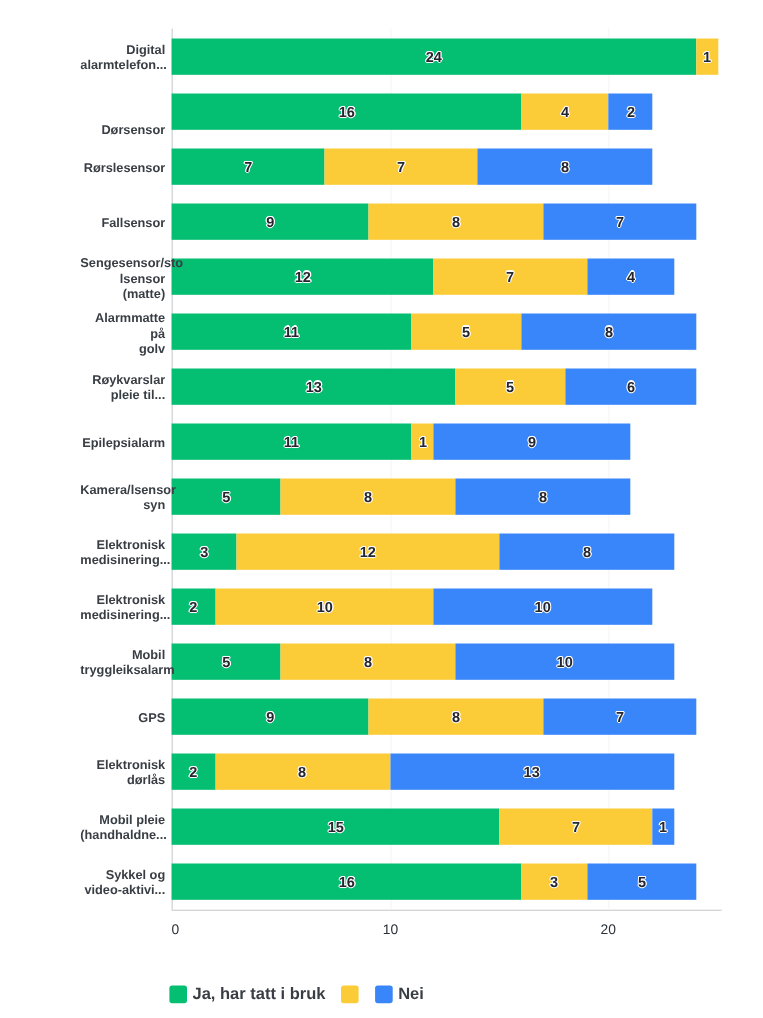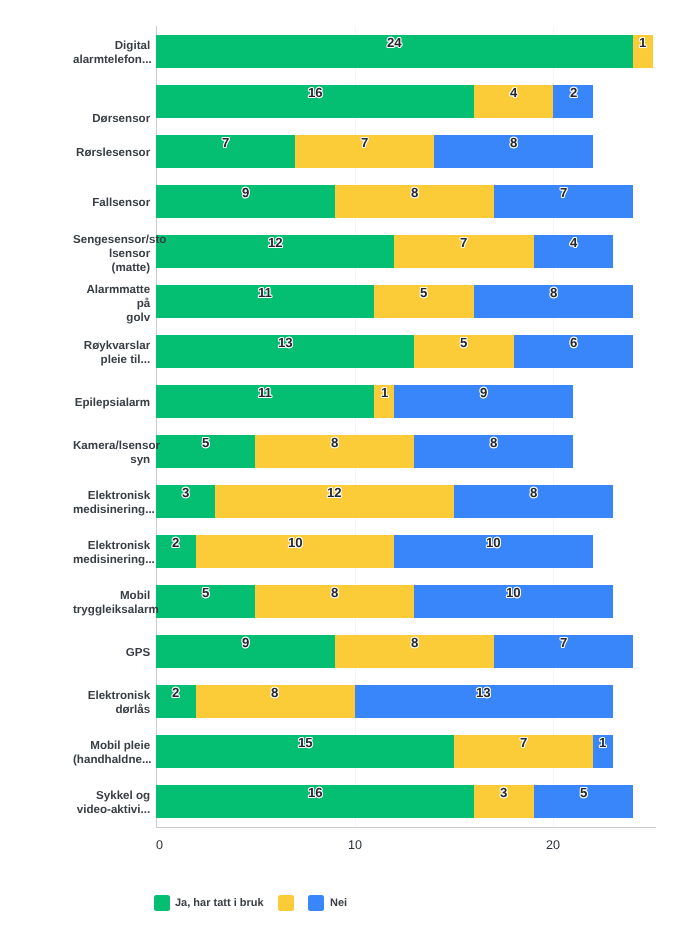--- a/index.html
+++ b/index.html
@@ -13,31 +13,31 @@
   #y-axis{left:155.5px;top:26px;width:1px;height:801px;}
   #x-axis{left:155.5px;top:826.9px;width:500px;height:1px;}
 
   .gridline{position:absolute;top:26px;width:1px;height:801px;background:#f6f6f6;}
   .cat-label{position:absolute;left:73.4px;width:77.2px;text-align:right;will-change:transform;
       font-size:11.6px;font-weight:bold;color:#383e44;line-height:13.9px;
       white-space:nowrap;}
   .cat-line{white-space:nowrap;}
 
   .bar-row{position:absolute;left:155.8px;height:35.3px;}
-  .seg{position:absolute;top:0;height:33px;display:flex;align-items:flex-start;justify-content:center;}
+  .seg{position:absolute;top:0;height:33px;display:flex;align-items:center;justify-content:center;}
   .seg span{font-size:13.2px;font-weight:bold;color:#25262e;will-change:transform;
       text-shadow:0 0 1.2px #fff,0 0 1.2px #fff,0 0 1.2px #fff,1px 0 0.6px #fff,-1px 0 0.6px #fff,0 1px 0.6px #fff,0 -1px 0.6px #fff,0.7px 0.7px 0.6px #fff,-0.7px 0.7px 0.6px #fff,0.7px -0.7px 0.6px #fff,-0.7px -0.7px 0.6px #fff;}
 
   .xtick{position:absolute;will-change:transform;top:838.3px;font-size:12.6px;color:#2b3138;
       transform:translateX(-50%);white-space:nowrap;}
 
   #legend{position:absolute;left:154px;top:895.1px;display:flex;align-items:center;}
   .legend-item{display:flex;align-items:center;}
   .legend-swatch{width:16px;height:16px;border-radius:2.5px;}
-  .legend-label{will-change:transform;margin-left:5.2px;font-size:11px;font-weight:bold;color:#383e44;white-space:nowrap;}
+  .legend-label{will-change:transform;margin-left:5.2px;font-size:15px;font-weight:bold;color:#383e44;white-space:nowrap;}
   .legend-gap{width:14.3px;}
 </style>
 </head>
 <body>
 
 <div id="chart">
   <div class="axis-line" id="y-axis"></div>
   <div class="axis-line" id="x-axis"></div>
   <div id="gridlines">
       <div class="gridline" style="left: 354.6px;"></div>

